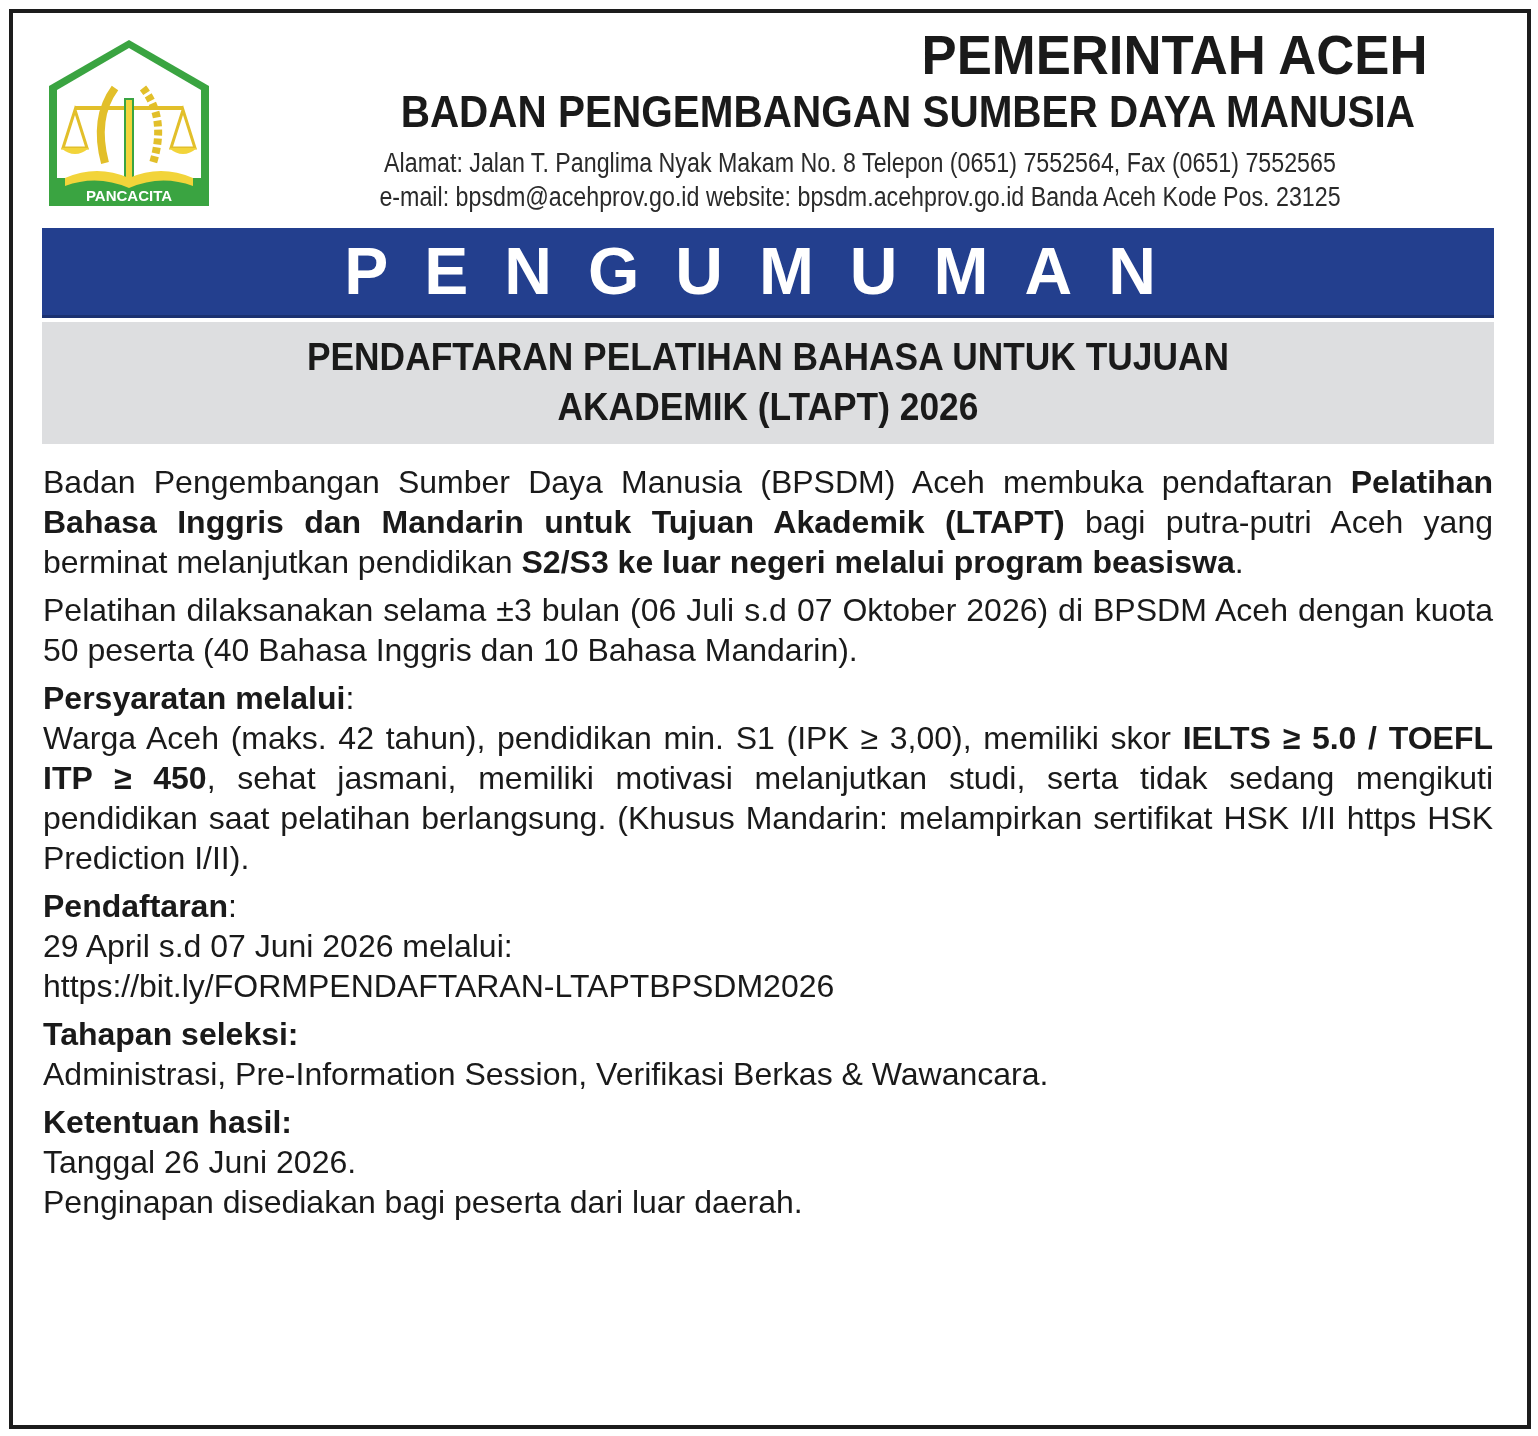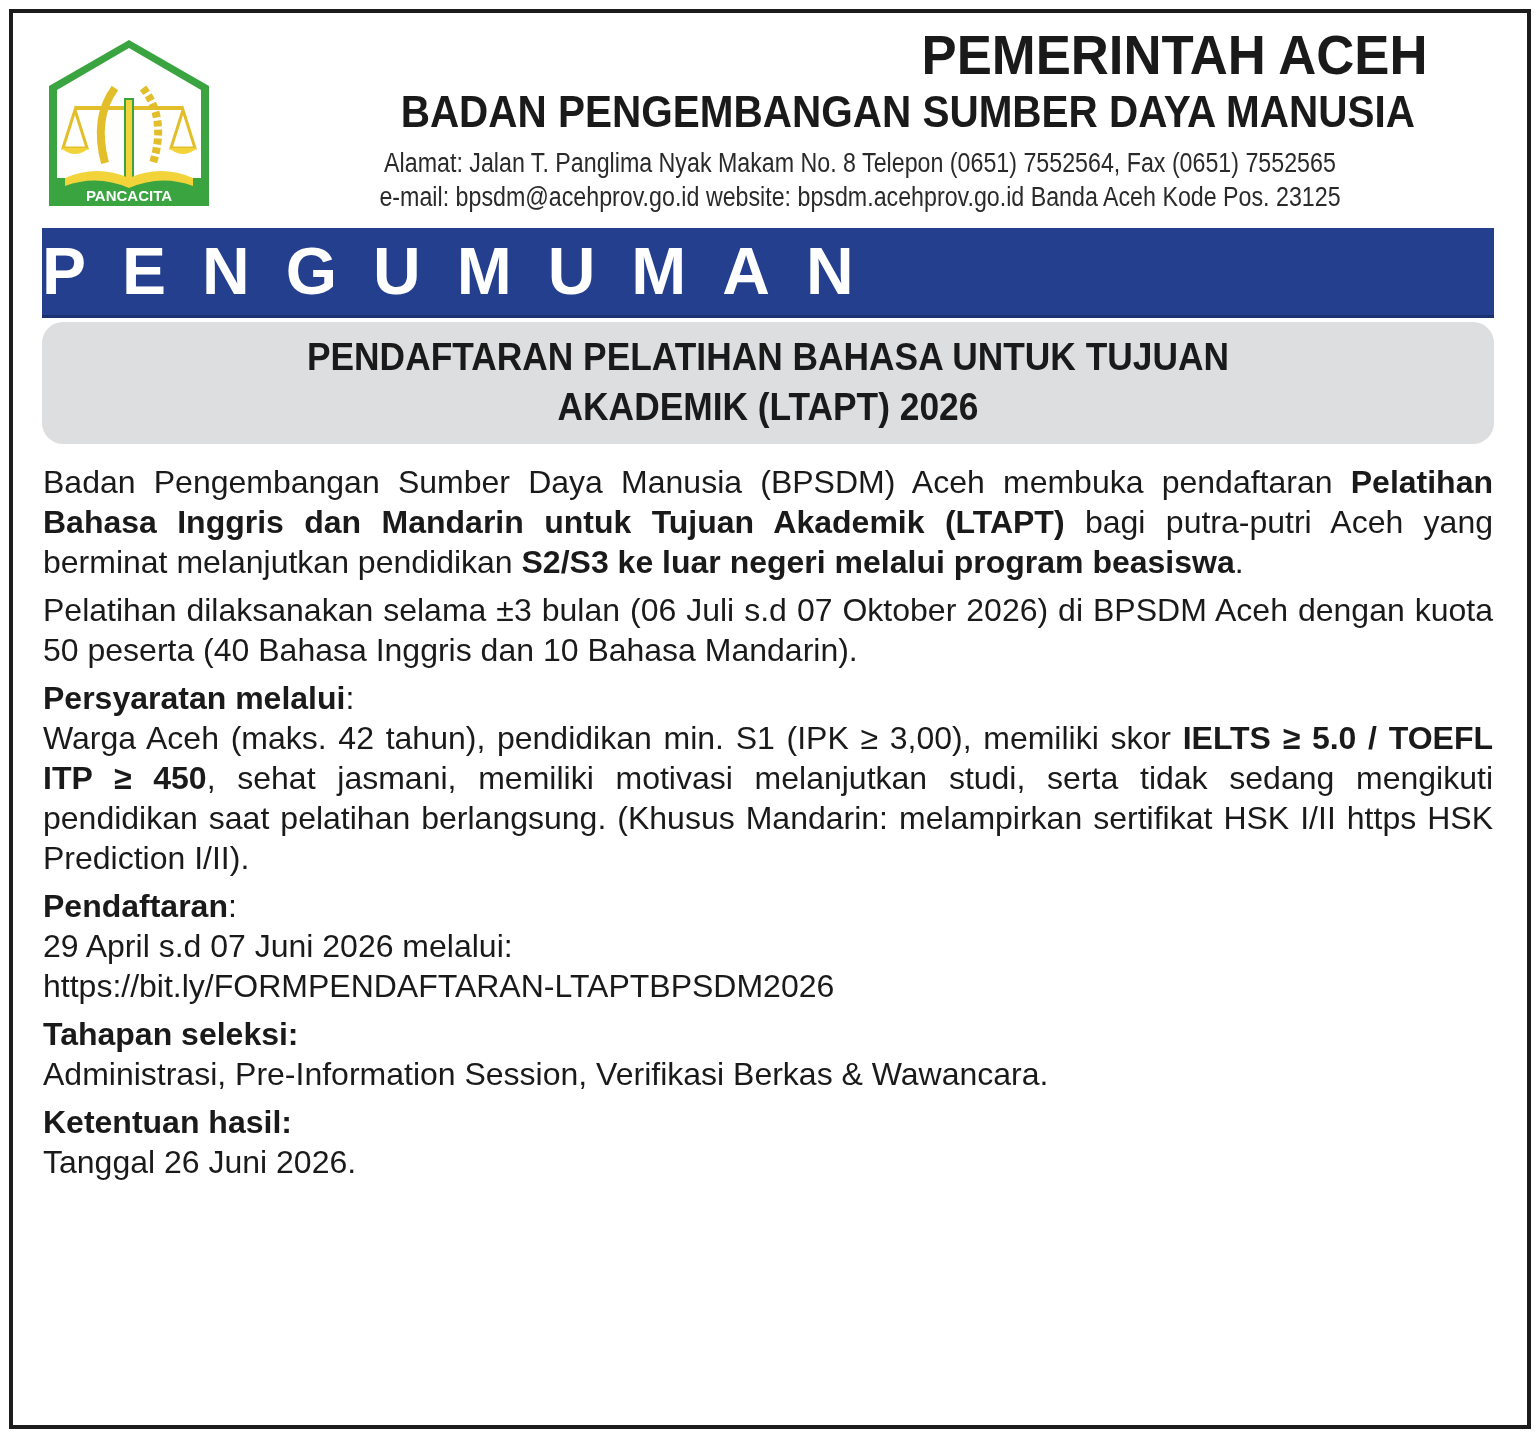--- a/index.html
+++ b/index.html
@@ -3,22 +3,22 @@
 <meta charset="utf-8">
 <style>
   html, body { margin: 0; padding: 0; background: #ffffff; }
   body { width: 1538px; height: 1436px; position: relative; overflow: hidden; font-family: "Liberation Sans", sans-serif; color: #1a1a1a; }
   .frame { position: absolute; left: 9px; top: 9px; width: 1514px; height: 1412px; border: 4px solid #1c1c1c; box-sizing: content-box; }
   .logo { position: absolute; left: 45px; top: 38px; width: 168px; height: 172px; }
   .hdr { position: absolute; left: 215px; top: 24px; width: 1250px; text-align: right; }
   .hdr h1 { margin: 0; font-size: 56px; font-weight: bold; letter-spacing: 0px; line-height: 62px; transform: scaleX(0.94); }
   .hdr h2 { margin: 0; font-size: 44px; font-weight: bold; line-height: 52px; transform: scaleX(0.92); }
   .addr { position: absolute; left: 300px; top: 146px; width: 1120px; text-align: center; font-size: 27px; line-height: 34px; transform: scaleX(0.86); transform-origin: center; color: #2a2a2a; }
-  .banner { position: absolute; left: 42px; top: 228px; width: 1452px; height: 87px; background: #233f8e; color: #fff; text-align: left; font-weight: bold; font-size: 66px; line-height: 87px; letter-spacing: 36px; border-bottom: 3px solid #1b3170; }
-  .subtitle { position: absolute; left: 42px; top: 322px; width: 1452px; height: 122px; background: #dddee0; text-align: center; font-weight: bold; font-size: 38px; line-height: 50px; padding-top: 10px; box-sizing: border-box; border-radius: 21px; }
+  .banner { position: absolute; left: 42px; top: 228px; width: 1452px; height: 87px; background: #233f8e; color: #fff; text-align: center; font-weight: bold; font-size: 66px; line-height: 87px; letter-spacing: 36px; border-bottom: 3px solid #1b3170; }
+  .subtitle { position: absolute; left: 42px; top: 322px; width: 1452px; height: 122px; background: #dddee0; text-align: center; font-weight: bold; font-size: 38px; line-height: 50px; padding-top: 10px; box-sizing: border-box; }
   .subtitle span { display: block; transform: scaleX(0.93); }
   .body { position: absolute; left: 43px; top: 456px; width: 1450px; font-size: 32px; line-height: 40px; }
   .body p { margin: 6px 0 8px 0; text-align: justify; text-align-last: left; }
   .b { font-weight: bold; }
   .bi { font-weight: bold; font-style: italic; }
   .sec { margin-top: 2px; }
 </style>
 </head>
 <body>
 
@@ -80,15 +80,16 @@
   </p>
 
   <p class="sec">
     <span class="b">Tahapan seleksi:</span><br>
     <span>Administrasi, Pre-Information Session, Verifikasi Berkas &amp; Wawancara.</span>
   </p>
 
   <p class="sec">
     <span class="b">Ketentuan hasil:</span><br>
     <span>Tanggal 26 Juni 2026.</span><br>
+    <span>Penginapan disediakan bagi peserta dari luar daerah.</span>
   </p>
 
 </div>
 
 </body></html>

